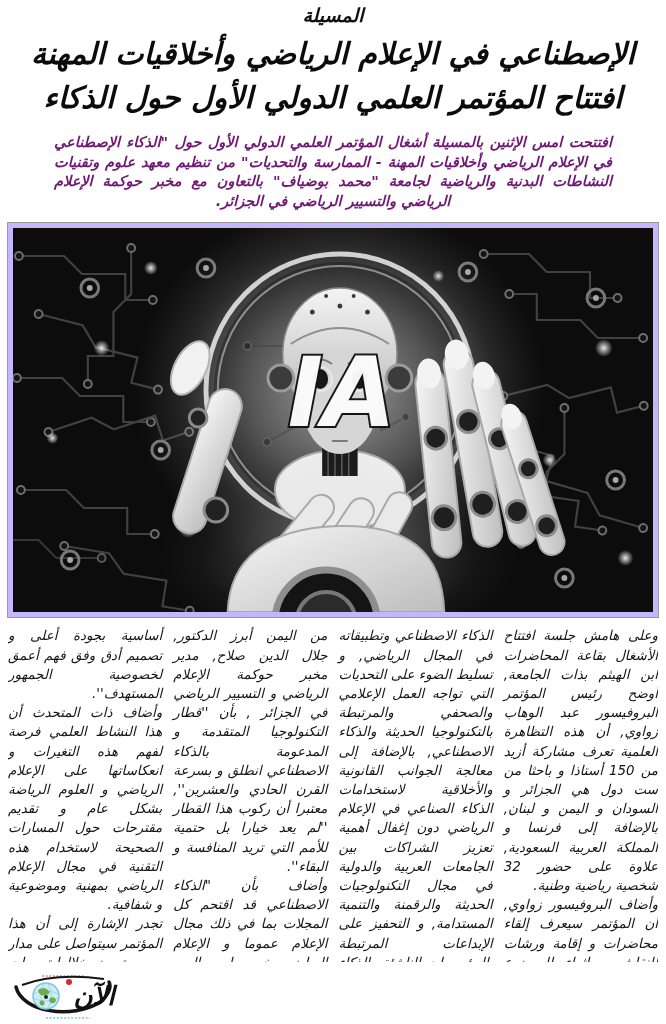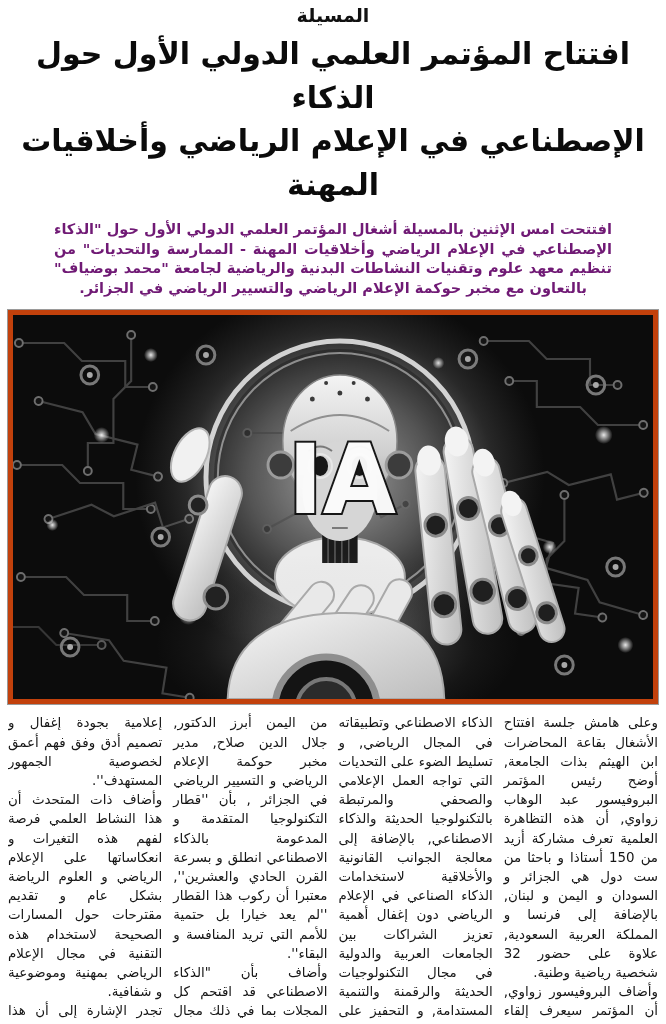--- a/index.html
+++ b/index.html
@@ -7,20 +7,21 @@
     position:relative;
     width:666px;height:1024px;
     margin:0 auto;
     background:#fff;
     color:#111;
     font-family:"DejaVu Sans",sans-serif;
     box-sizing:border-box;
     padding:2px 8px 4px 8px;
     overflow:hidden;
     direction:rtl;
+    font-style:italic;
   }
   .kicker{
     text-align:center;
     font-size:19px;
     font-weight:bold;
     line-height:26px;
     letter-spacing:.5px;
   }
   .headline{
     margin:4px 0 0 0;
@@ -36,21 +37,21 @@
     font-size:14.5px;
     line-height:19.6px;
     text-align:justify;
     text-align-last:center;
     margin:14px 46px 12px 46px;
     color:#701a75;
   }
   .photo{
     margin:0;
     height:384px;
-    border:5px solid #c2410c;
+    border:5px solid #c4b5fd;
     outline:1px solid #9a9a9a;
     background:#0c0c0c;
     overflow:hidden;
   }
   .photo svg{display:block;width:100%;height:100%;}
   .cols{
     display:flex;
     gap:11px;
     margin-top:9px;
     height:336px;
@@ -74,22 +75,22 @@
   .logo svg{display:block;width:100%;height:100%;}
 </style>
 </head>
 <body>
 
 <div class="page">
 
   <div class="kicker">المسيلة</div>
 
   <h1 class="headline">
+    <span class="hl">الإصطناعي في الإعلام الرياضي وأخلاقيات المهنة</span>
     <span class="hl">افتتاح المؤتمر العلمي الدولي الأول حول الذكاء</span>
-    <span class="hl">الإصطناعي في الإعلام الرياضي وأخلاقيات المهنة</span>
   </h1>
 
   <p class="lead">افتتحت امس الإثنين بالمسيلة أشغال المؤتمر العلمي الدولي الأول حول "الذكاء الإصطناعي في الإعلام الرياضي وأخلاقيات المهنة - الممارسة والتحديات" من تنظيم معهد علوم وتقنيات النشاطات البدنية والرياضية لجامعة "محمد بوضياف" بالتعاون مع مخبر حوكمة الإعلام الرياضي والتسيير الرياضي في الجزائر.</p>
 
   <figure class="photo">
     <svg viewBox="0 0 650 384" preserveAspectRatio="none">
       <defs>
         <radialGradient id="glow" cx="50%" cy="50%" r="50%">
           <stop offset="0%" stop-color="#ffffff" stop-opacity=".95"></stop>
           <stop offset="45%" stop-color="#e8e8e8" stop-opacity=".5"></stop>
@@ -256,20 +257,39 @@
       <p>وأضاف البروفيسور زواوي, أن المؤتمر سيعرف إلقاء محاضرات و إقامة ورشات للنقاش و إثراء للموضوع ضمن 8 محاور أساسية تهدف بالأساس إلى مناقشة مستجدات</p>
     </div>
     <div class="col">
       <p>الذكاء الاصطناعي وتطبيقاته في المجال الرياضي, و تسليط الضوء على التحديات التي تواجه العمل الإعلامي والصحفي والمرتبطة بالتكنولوجيا الحديثة والذكاء الاصطناعي, بالإضافة إلى معالجة الجوانب القانونية والأخلاقية لاستخدامات الذكاء الصناعي في الإعلام الرياضي دون إغفال أهمية تعزيز الشراكات بين الجامعات العربية والدولية في مجال التكنولوجيات الحديثة والرقمنة والتنمية المستدامة, و التحفيز على الإبداعات المرتبطة بالمؤسسات الناشئة والذكاء الاصطناعي.</p>
     </div>
     <div class="col">
       <p>من اليمن أبرز الدكتور, جلال الدين صلاح, مدير مخبر حوكمة الإعلام الرياضي و التسيير الرياضي في الجزائر , بأن ''قطار التكنولوجيا المتقدمة و المدعومة بالذكاء الاصطناعي انطلق و بسرعة القرن الحادي والعشرين'', معتبرا أن ركوب هذا القطار ''لم يعد خيارا بل حتمية للأمم التي تريد المنافسة و البقاء''.</p>
       <p>وأضاف بأن "الذكاء الاصطناعي قد اقتحم كل المجلات بما في ذلك مجال الإعلام عموما و الإعلام الرياضي خصوصا و اليوم يمنحنا إمكانية التفوق في تدارك الأحداث من حولنا و تقديم مواد</p>
     </div>
     <div class="col">
-      <p>إعلامية بجودة إغفال و تصميم أدق وفق فهم أعمق لخصوصية الجمهور المستهدف''.</p>
+      <p>أساسية بجودة أعلى و تصميم أدق وفق فهم أعمق لخصوصية الجمهور المستهدف''.</p>
       <p>وأضاف ذات المتحدث أن هذا النشاط العلمي فرصة لفهم هذه التغيرات و انعكاساتها على الإعلام الرياضي و العلوم الرياضة بشكل عام و تقديم مقترحات حول المسارات الصحيحة لاستخدام هذه التقنية في مجال الإعلام الرياضي بمهنية وموضوعية و شفافية.</p>
       <p>تجدر الإشارة إلى أن هذا المؤتمر سيتواصل على مدار يومين تعرض خلالها توصيات منبثقة عن النقاشات المبرمجة خلال الورشات المدرجة في البرنامج.</p>
     </div>
   </div>
 
+  <div class="logo">
+    <svg viewBox="0 0 110 50">
+      <path d="M30,4 h42" stroke="#c23333" stroke-width="1.2" stroke-dasharray="2 1.6" opacity=".85"></path>
+      <path d="M10,13 C32,5 62,3 92,7" stroke="#151515" stroke-width="2" fill="none"></path>
+      <path d="M4,15 C10,40 60,48 88,30 C96,24 100,15 97,10" stroke="#151515" stroke-width="3.5" fill="none" stroke-linecap="round"></path>
+      <g>
+        <circle cx="34" cy="24" r="13" fill="#cdeef5" stroke="#79c7d8" stroke-width="1.5"></circle>
+        <ellipse cx="34" cy="24" rx="13" ry="5" fill="none" stroke="#8fd2e0" stroke-width=".8"></ellipse>
+        <ellipse cx="34" cy="24" rx="5" ry="13" fill="none" stroke="#8fd2e0" stroke-width=".8"></ellipse>
+        <path d="M26,18 q6,-4 10,0 q4,3 -2,5 q-7,2 -8,-5 z" fill="#6fae4e"></path>
+        <path d="M38,26 q5,-2 6,2 q-1,4 -5,3 q-3,-2 -1,-5 z" fill="#6fae4e"></path>
+        <circle cx="30" cy="31" r="2.5" fill="#6fae4e"></circle>
+        <circle cx="34" cy="25" r="2" fill="#222222"></circle>
+      </g>
+      <circle cx="57" cy="10" r="3" fill="#d42a2a"></circle>
+      <text x="82" y="33" text-anchor="middle" font-family="DejaVu Sans, sans-serif" font-size="26" font-weight="bold" fill="#101010">الآن</text>
+      <path d="M34,46 h44" stroke="#2aa3b5" stroke-width="1.2" stroke-dasharray="2 1.6" opacity=".9"></path>
+    </svg>
+  </div>
 
 </div>
 
 </body></html>

